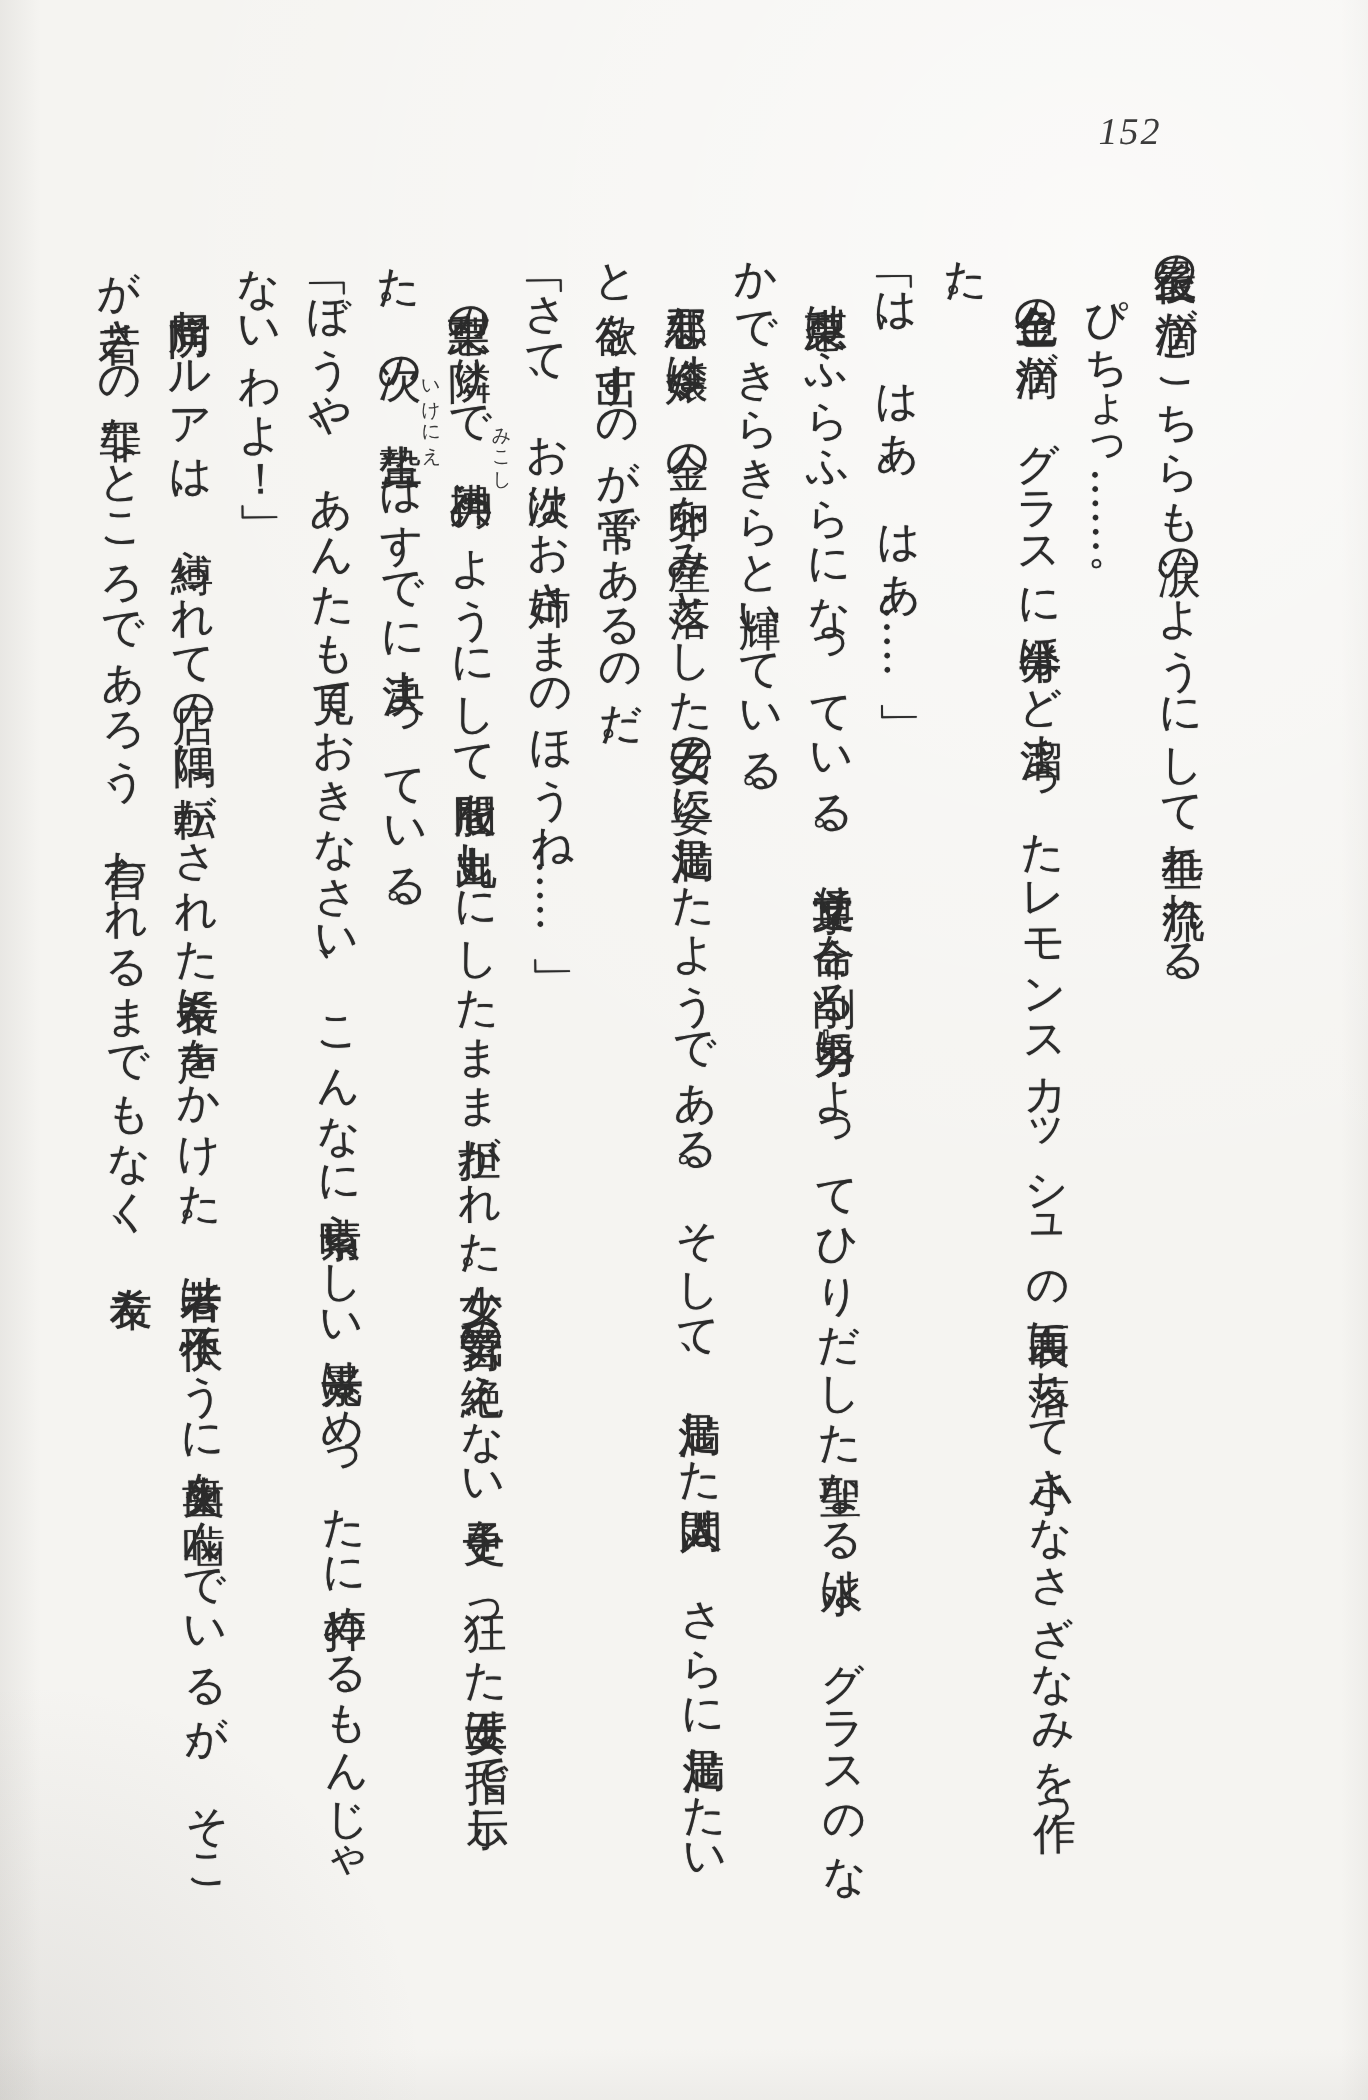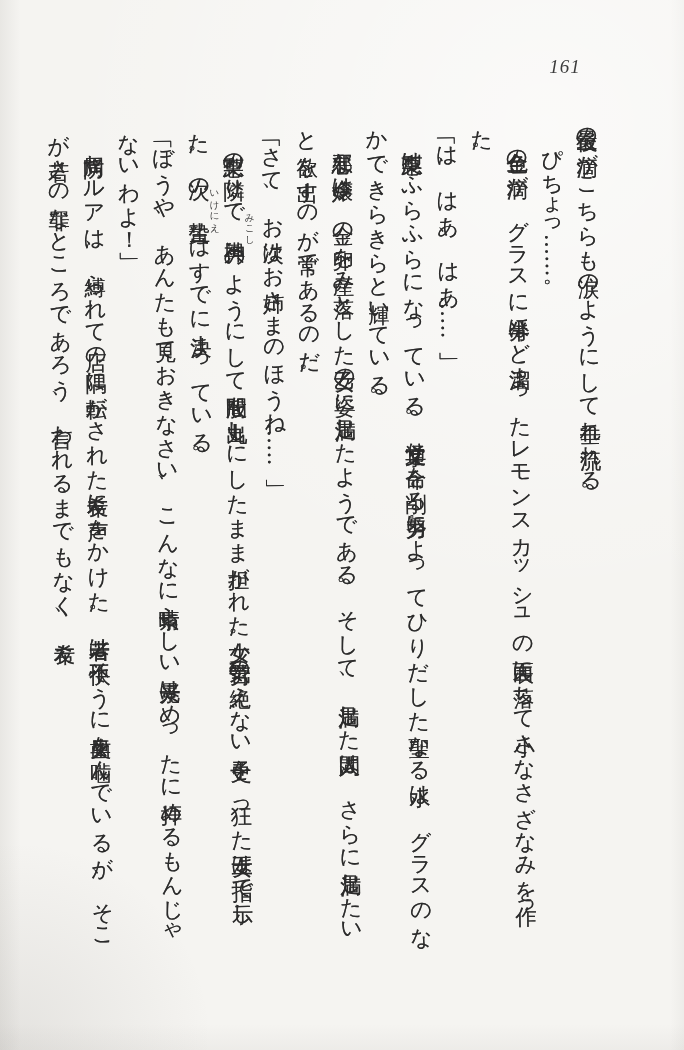--- a/index.html
+++ b/index.html
@@ -48,21 +48,21 @@
   .para.ind-none { text-indent: 0; }
   .para.ind-full { text-indent: 21.4px; }
   .para.ind-half { text-indent: 15px; }
   ruby { ruby-position: over; ruby-align: center; }
   rt { font-size: 9.5px; letter-spacing: 0; text-shadow: none; color: #3a3a3a; }
 </style>
 </head>
 <body>
 
 <div class="page">
-  <div class="page-number">161</div>
+  <div class="page-number">152</div>
   <div class="text-block">
       <p class="para ind-none">最後の一滴がこちらも涙のようにして垂れ流れる。</p>
       <p class="para ind-full">ぴちょっ……。</p>
       <p class="para ind-full">金色の一滴が、グラスに半分ほど溜まったレモンスカッシュの表面に落ちて小さなさざなみを作った。</p>
       <p class="para ind-half">「は、はあ、はあ……」</p>
       <p class="para ind-full">梨恵はふらふらになっている。文字通り『命を削る』努力によってひりだした聖なる水は、グラスのなかできらきらと輝いている。</p>
       <p class="para ind-full">邪悪な令嬢は、金の卵を産み落とした乙女の姿に満足したようである。そして、満足した人間は、さらに満足したいと欲を出すのが常であるのだ。</p>
       <p class="para ind-half">「さて、お次はお姉さまのほうね……」</p>
       <p class="para ind-full">梨恵の隣りで<ruby>神輿<rt>みこし</rt></ruby>のようにして股間を丸出しにしたまま担がれた少女。気苦労の絶えない史子を、狂った女王は指で示した。次の<ruby>生贄<rt>いけにえ</rt></ruby>はすでに決まっている。</p>
       <p class="para ind-half">「ぼうや、あんたも見ておきなさい、こんなに素晴らしい光景はめったに拝めるもんじゃないわよ！」</p>

